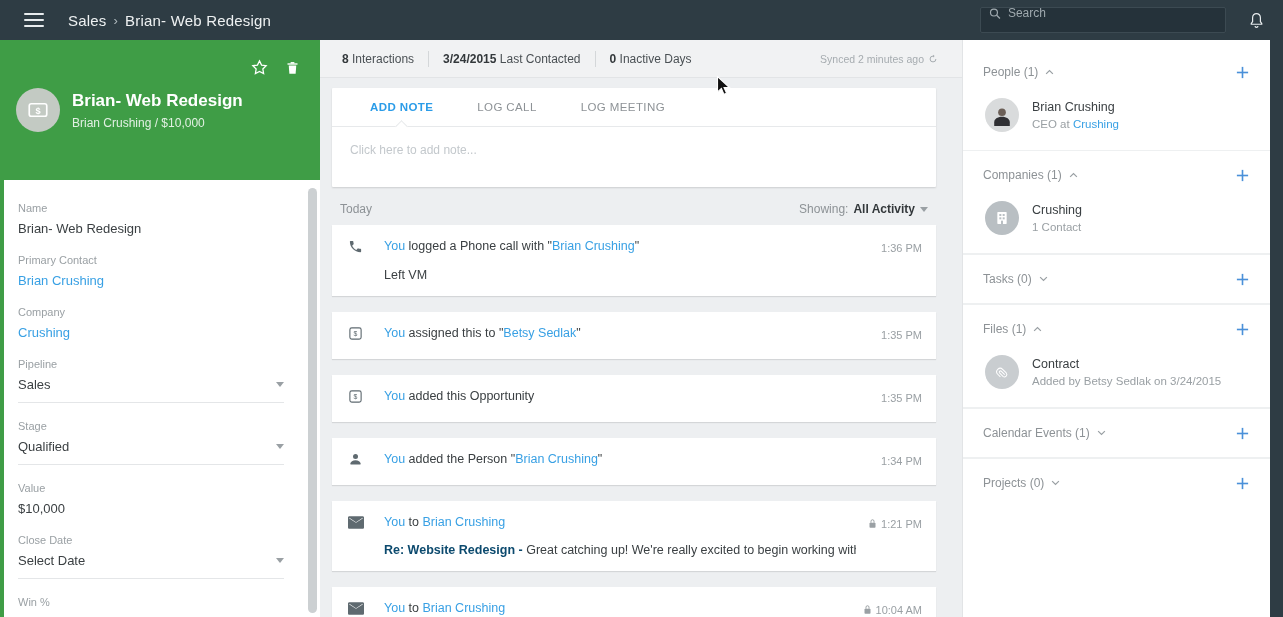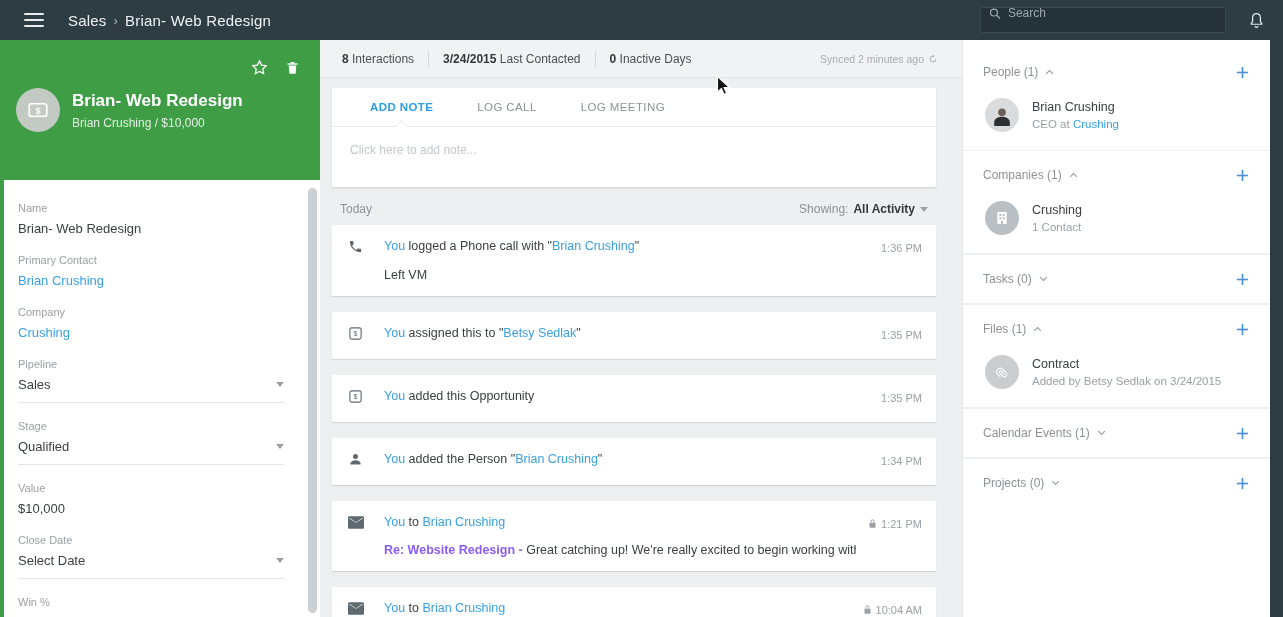--- a/index.html
+++ b/index.html
@@ -73,21 +73,21 @@
   .feed-filter { font-size:12px; color:#8d9296; display:flex; align-items:center; gap:5px; cursor:pointer; }
   .feed-filter b { color:#33383b; }
 
   .activity { background:#fff; box-shadow:0 1px 1px rgba(0,0,0,.10); margin-bottom:16px;
               display:grid; grid-template-columns:36px 1fr auto; padding:13px 14px 14px 16px; }
   .act-icon { padding-top:1px; }
   .act-title { font-size:12.5px; color:#3b4043; line-height:16px; white-space:nowrap; overflow:hidden; }
   .act-title .blue { color:#38a0e4; cursor:pointer; }
   .act-body { grid-column:2 / 3; font-size:12.5px; color:#3b4043; margin-top:10px;
               white-space:nowrap; overflow:hidden; max-width:480px; }
-  .act-body b { color:#8b5cf6; }
+  .act-body b { color:#0c4a6e; }
   .act-time { font-size:11px; color:#9aa0a4; display:flex; align-items:center; gap:4px; padding-left:12px; }
 
   
   .section { padding:0 20px; border-bottom:1px solid #eef0f1; }
   .section-head { height:48px; display:flex; align-items:center; cursor:pointer; }
   .section-title { font-size:12px; color:#8d9296; display:flex; align-items:center; gap:7px; }
   .add-btn { margin-left:auto; cursor:pointer; }
   .rel-item { display:flex; gap:13px; align-items:center; padding:2px 0 18px 2px; cursor:pointer; }
   .rel-avatar { width:34px; height:34px; border-radius:50%; background:#b9bfc3; flex:none;
                 display:flex; align-items:center; justify-content:center; overflow:hidden; }

